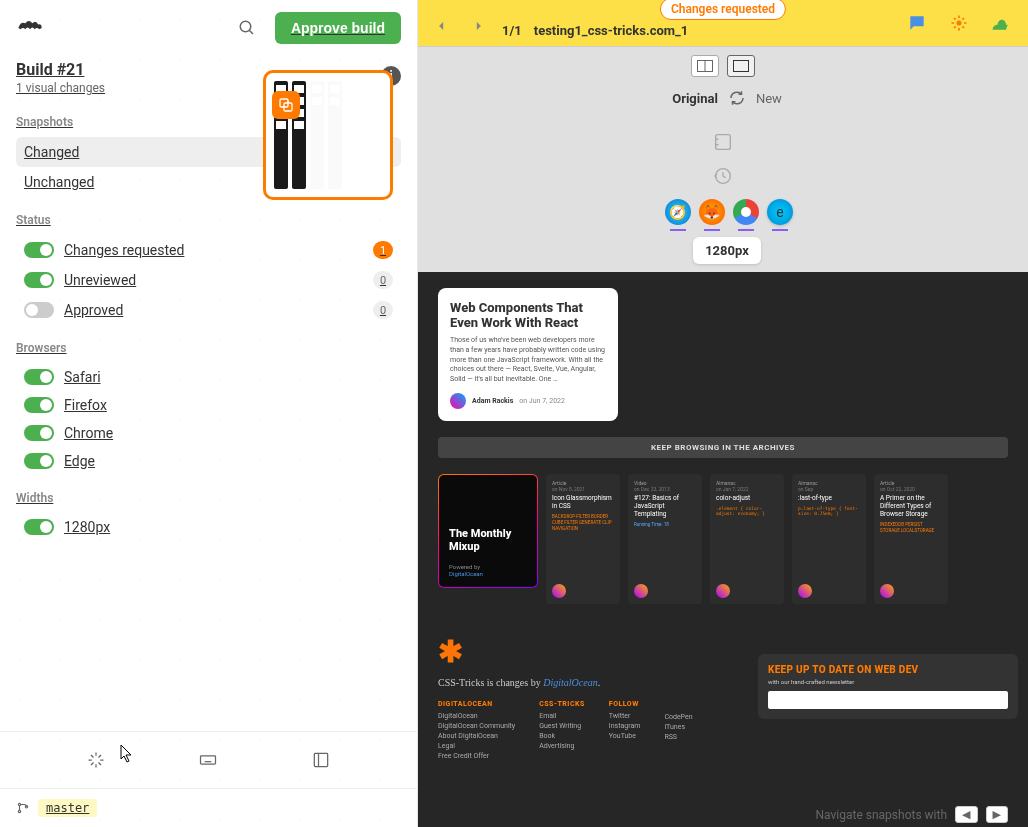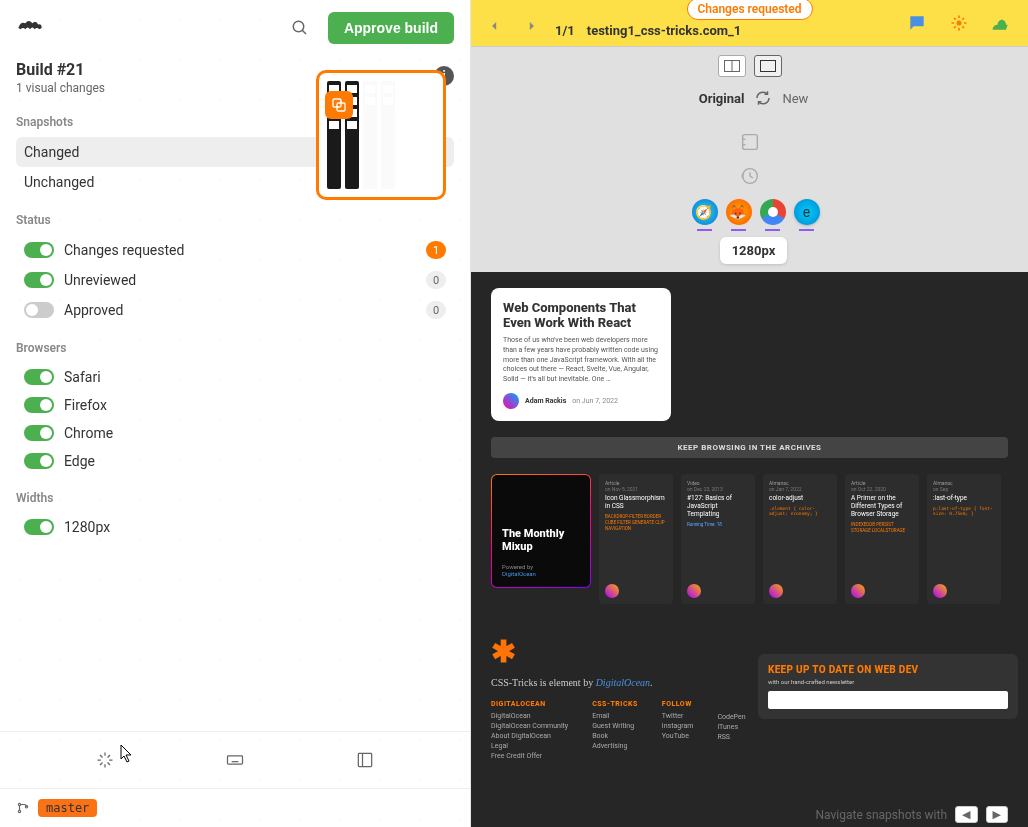--- a/index.html
+++ b/index.html
@@ -1,20 +1,20 @@
 <!DOCTYPE html>
 <html><head>
 <meta charset="utf-8">
 <style>
 * { margin: 0; padding: 0; box-sizing: border-box; }
 body { font-family: -apple-system, BlinkMacSystemFont, "Segoe UI", Roboto, sans-serif; font-size: 13px; color: #333; background: #f5f5f5; width: 1028px; height: 827px; overflow: hidden; }
 .app { display: flex; height: 100%; }
 
 
-.sidebar { width: 471px; background: #fff; display: flex; flex-direction: column; position: relative; border-right: 1px solid #e5e5e5; }
+.sidebar { width: 418px; background: #fff; display: flex; flex-direction: column; position: relative; border-right: 1px solid #e5e5e5; text-decoration: underline; }
 .sidebar-bg { position: absolute; inset: 0; background-image: radial-gradient(circle, #eee 1px, transparent 1px); background-size: 40px 40px; opacity: 0.3; pointer-events: none; }
 .sidebar-inner { position: relative; z-index: 1; display: flex; flex-direction: column; height: 100%; }
 
 .top-bar { display: flex; align-items: center; padding: 12px 16px; gap: 12px; }
 .logo { width: 28px; height: 28px; }
 .logo svg { width: 100%; height: 100%; }
 .spacer { flex: 1; }
 .icon-btn { width: 32px; height: 32px; display: flex; align-items: center; justify-content: center; cursor: pointer; color: #666; }
 .approve-btn { background: #4caf50; color: #fff; border: none; border-radius: 6px; padding: 8px 16px; font-weight: 600; font-size: 14px; cursor: pointer; }
 
@@ -44,21 +44,21 @@
 
 .toggle { width: 30px; height: 16px; border-radius: 8px; background: #4caf50; position: relative; flex-shrink: 0; }
 .toggle::after { content: ''; position: absolute; width: 12px; height: 12px; border-radius: 50%; background: #fff; top: 2px; right: 2px; }
 .toggle.off { background: #ccc; }
 .toggle.off::after { right: auto; left: 2px; }
 
 .bottom-icons { margin-top: auto; display: flex; justify-content: space-around; padding: 12px 40px; border-top: 1px solid #eee; }
 .bottom-icons .icon-btn svg { width: 20px; height: 20px; }
 
 .branch-bar { padding: 10px 16px; display: flex; align-items: center; gap: 8px; border-top: 1px solid #eee; }
-.branch-pill { background: #f97316; border-radius: 4px; padding: 2px 8px; font-family: monospace; font-size: 12px; }
+.branch-pill { background: #fef9c3; border-radius: 4px; padding: 2px 8px; font-family: monospace; font-size: 12px; }
 
 
 .main { flex: 1; background: #fff; display: flex; flex-direction: column; position: relative; }
 .status-chip { position: absolute; top: -2px; left: 50%; transform: translateX(-50%); background: #fff; border: 1px solid #ff7a00; color: #ff7a00; font-size: 12px; font-weight: 600; padding: 3px 10px; border-radius: 12px; z-index: 10; }
 
 .preview-header { background: #fde047; padding: 8px 12px; display: flex; align-items: flex-end; gap: 12px; }
 .nav-arrow { width: 24px; height: 24px; display: flex; align-items: center; justify-content: center; color: #888; cursor: pointer; }
 .counter { font-weight: 700; font-size: 13px; }
 .snap-name { font-weight: 700; font-size: 13px; }
 .action-icon { width: 30px; height: 30px; border-radius: 50%; display: flex; align-items: center; justify-content: center; cursor: pointer; }
@@ -400,39 +400,39 @@
               <div class="mini-avatar"></div>
             </div>
           <div class="mini-card">
               <span class="type">Almanac</span>
               <span class="date">on Jan 7, 2022</span>
               <div class="title">color-adjust</div>
               <div class="code">.element { color-adjust: economy; }</div>
               <div class="mini-avatar"></div>
             </div>
           <div class="mini-card">
+              <span class="type">Almanac</span>
+              <span class="date">on Sep</span>
+              <div class="title">:last-of-type</div>
+              <div class="code">p:last-of-type { font-size: 0.75em; }</div>
+              <div class="mini-avatar"></div>
+            </div>
+          <div class="mini-card">
               <span class="type">Article</span>
               <span class="date">on Oct 22, 2020</span>
               <div class="title">A Primer on the Different Types of Browser Storage</div>
               <div class="tags">INDEXEDDB  PERSIST  STORAGE  LOCALSTORAGE</div>
               <div class="mini-avatar"></div>
             </div>
-          <div class="mini-card">
-              <span class="type">Almanac</span>
-              <span class="date">on Sep</span>
-              <div class="title">:last-of-type</div>
-              <div class="code">p:last-of-type { font-size: 0.75em; }</div>
-              <div class="mini-avatar"></div>
-            </div>
         </div>
 
         <div class="site-footer">
           <div class="footer-left">
             <div class="asterisk">✱</div>
-            <div class="powered-line"><span>CSS-Tricks is element by</span> <span class="do-link">DigitalOcean</span>.</div>
+            <div class="powered-line"><span>CSS-Tricks is changes by</span> <span class="do-link">DigitalOcean</span>.</div>
             <div class="footer-cols" id="footer-cols">
                 <div class="footer-col">
                   <h5>DIGITALOCEAN</h5>
                   <div>DigitalOcean</div>
                   <div>DigitalOcean Community</div>
                   <div>About DigitalOcean</div>
                   <div>Legal</div>
                   <div>Free Credit Offer</div>
                 </div>
                 <div class="footer-col">

